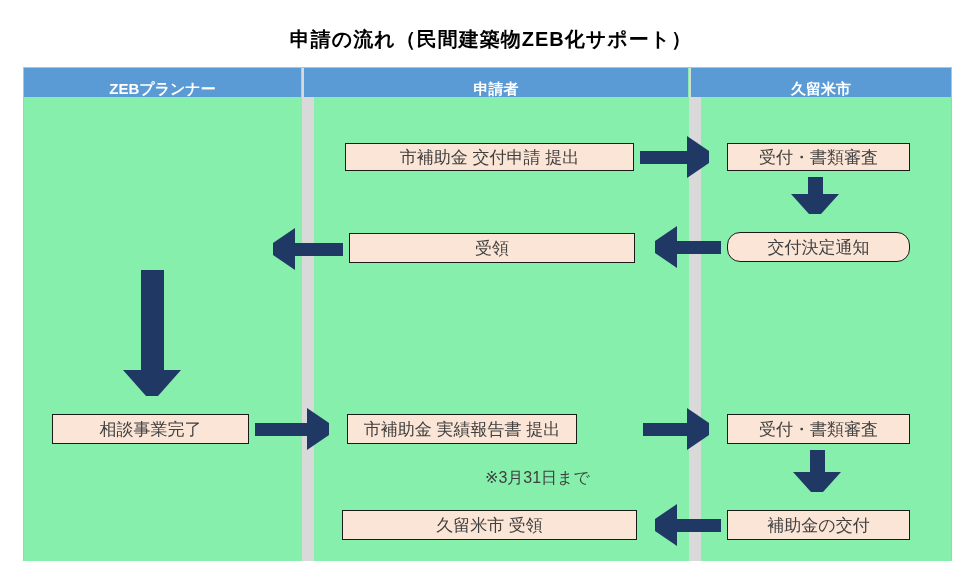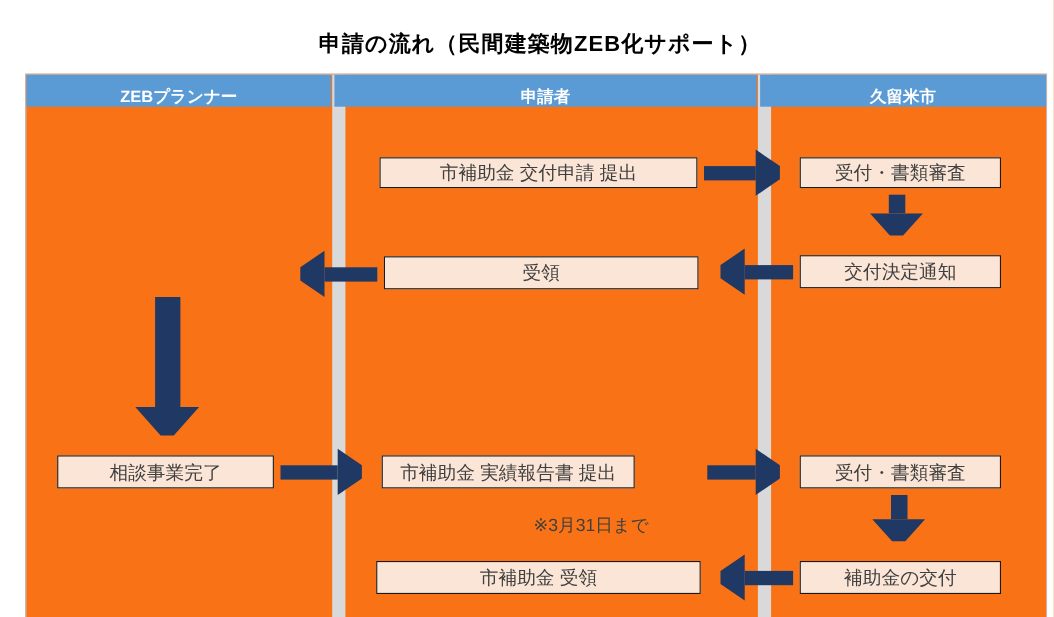--- a/index.html
+++ b/index.html
@@ -12,39 +12,39 @@
     --text-dark:#3f3f3f;
   }
   *{box-sizing:border-box;margin:0;padding:6px;}
   body{background:#fff;font-family:"Liberation Sans","DejaVu Sans",sans-serif;}
   .page{position:relative;width:958px;height:561px;background:#fff;overflow:hidden;}
 
   .title{position:absolute;top:8px;left:0;width:100%;text-align:center;
          font-size:20px;font-weight:700;color:#000;letter-spacing:1px;}
 
   .diagram{position:absolute;left:11px;top:55px;width:929px;height:495px;
-           border:1px solid var(--grid-gray);background:#f97316;}
+           border:1px solid var(--grid-gray);background:#86efac;}
 
   .vline{position:absolute;top:0;bottom:0;width:1px;background:var(--divider-gray);}
   .vline.v1{left:278px;}
   .vline.v2{left:665px;}
 
   .lane-header{position:absolute;top:0;height:29px;background:var(--header-blue);
                color:#fff;font-weight:700;font-size:15px;line-height:29px;
                text-align:center;}
   .lh1{left:0;width:277px;}
   .lh2{left:280px;width:384px;}
   .lh3{left:667px;width:260px;}
 
   .step{position:absolute;background:var(--box-fill);border:1.5px solid var(--box-border);
         color:var(--text-dark);font-size:17px;display:flex;align-items:center;
         justify-content:center;white-space:nowrap;}
   .b1{left:321px;top:75px;width:289px;height:28px;}
   .b2{left:703px;top:75px;width:183px;height:28px;}
-  .b3{left:703px;top:164px;width:183px;height:30px;}
+  .b3{left:703px;top:164px;width:183px;height:30px;border-radius:13px;}
   .b4{left:325px;top:165px;width:286px;height:30px;}
   .b5{left:33px;top:166px;width:198px;height:30px;}
   .b6{left:28px;top:346px;width:197px;height:30px;}
   .b7{left:323px;top:346px;width:230px;height:30px;}
   .b8{left:703px;top:346px;width:183px;height:30px;}
   .b9{left:703px;top:442px;width:183px;height:30px;text-align:right;}
   .b10{left:318px;top:442px;width:295px;height:30px;}
 
   .note{position:absolute;left:455px;top:394px;font-size:16px;color:var(--text-dark);}
 
@@ -135,16 +135,16 @@
     <div class="arrow-v a8">
         <div class="shaft"></div>
         <div class="head-d"></div>
       </div>
 
     <div class="step b9">補助金の交付</div>
     <div class="arrow-h a9">
         <div class="head-l"></div>
         <div class="shaft"></div>
       </div>
-    <div class="step b10">市補助金 受領</div>
+    <div class="step b10">久留米市 受領</div>
 
   </div>
 </div>
 
 </body></html>

